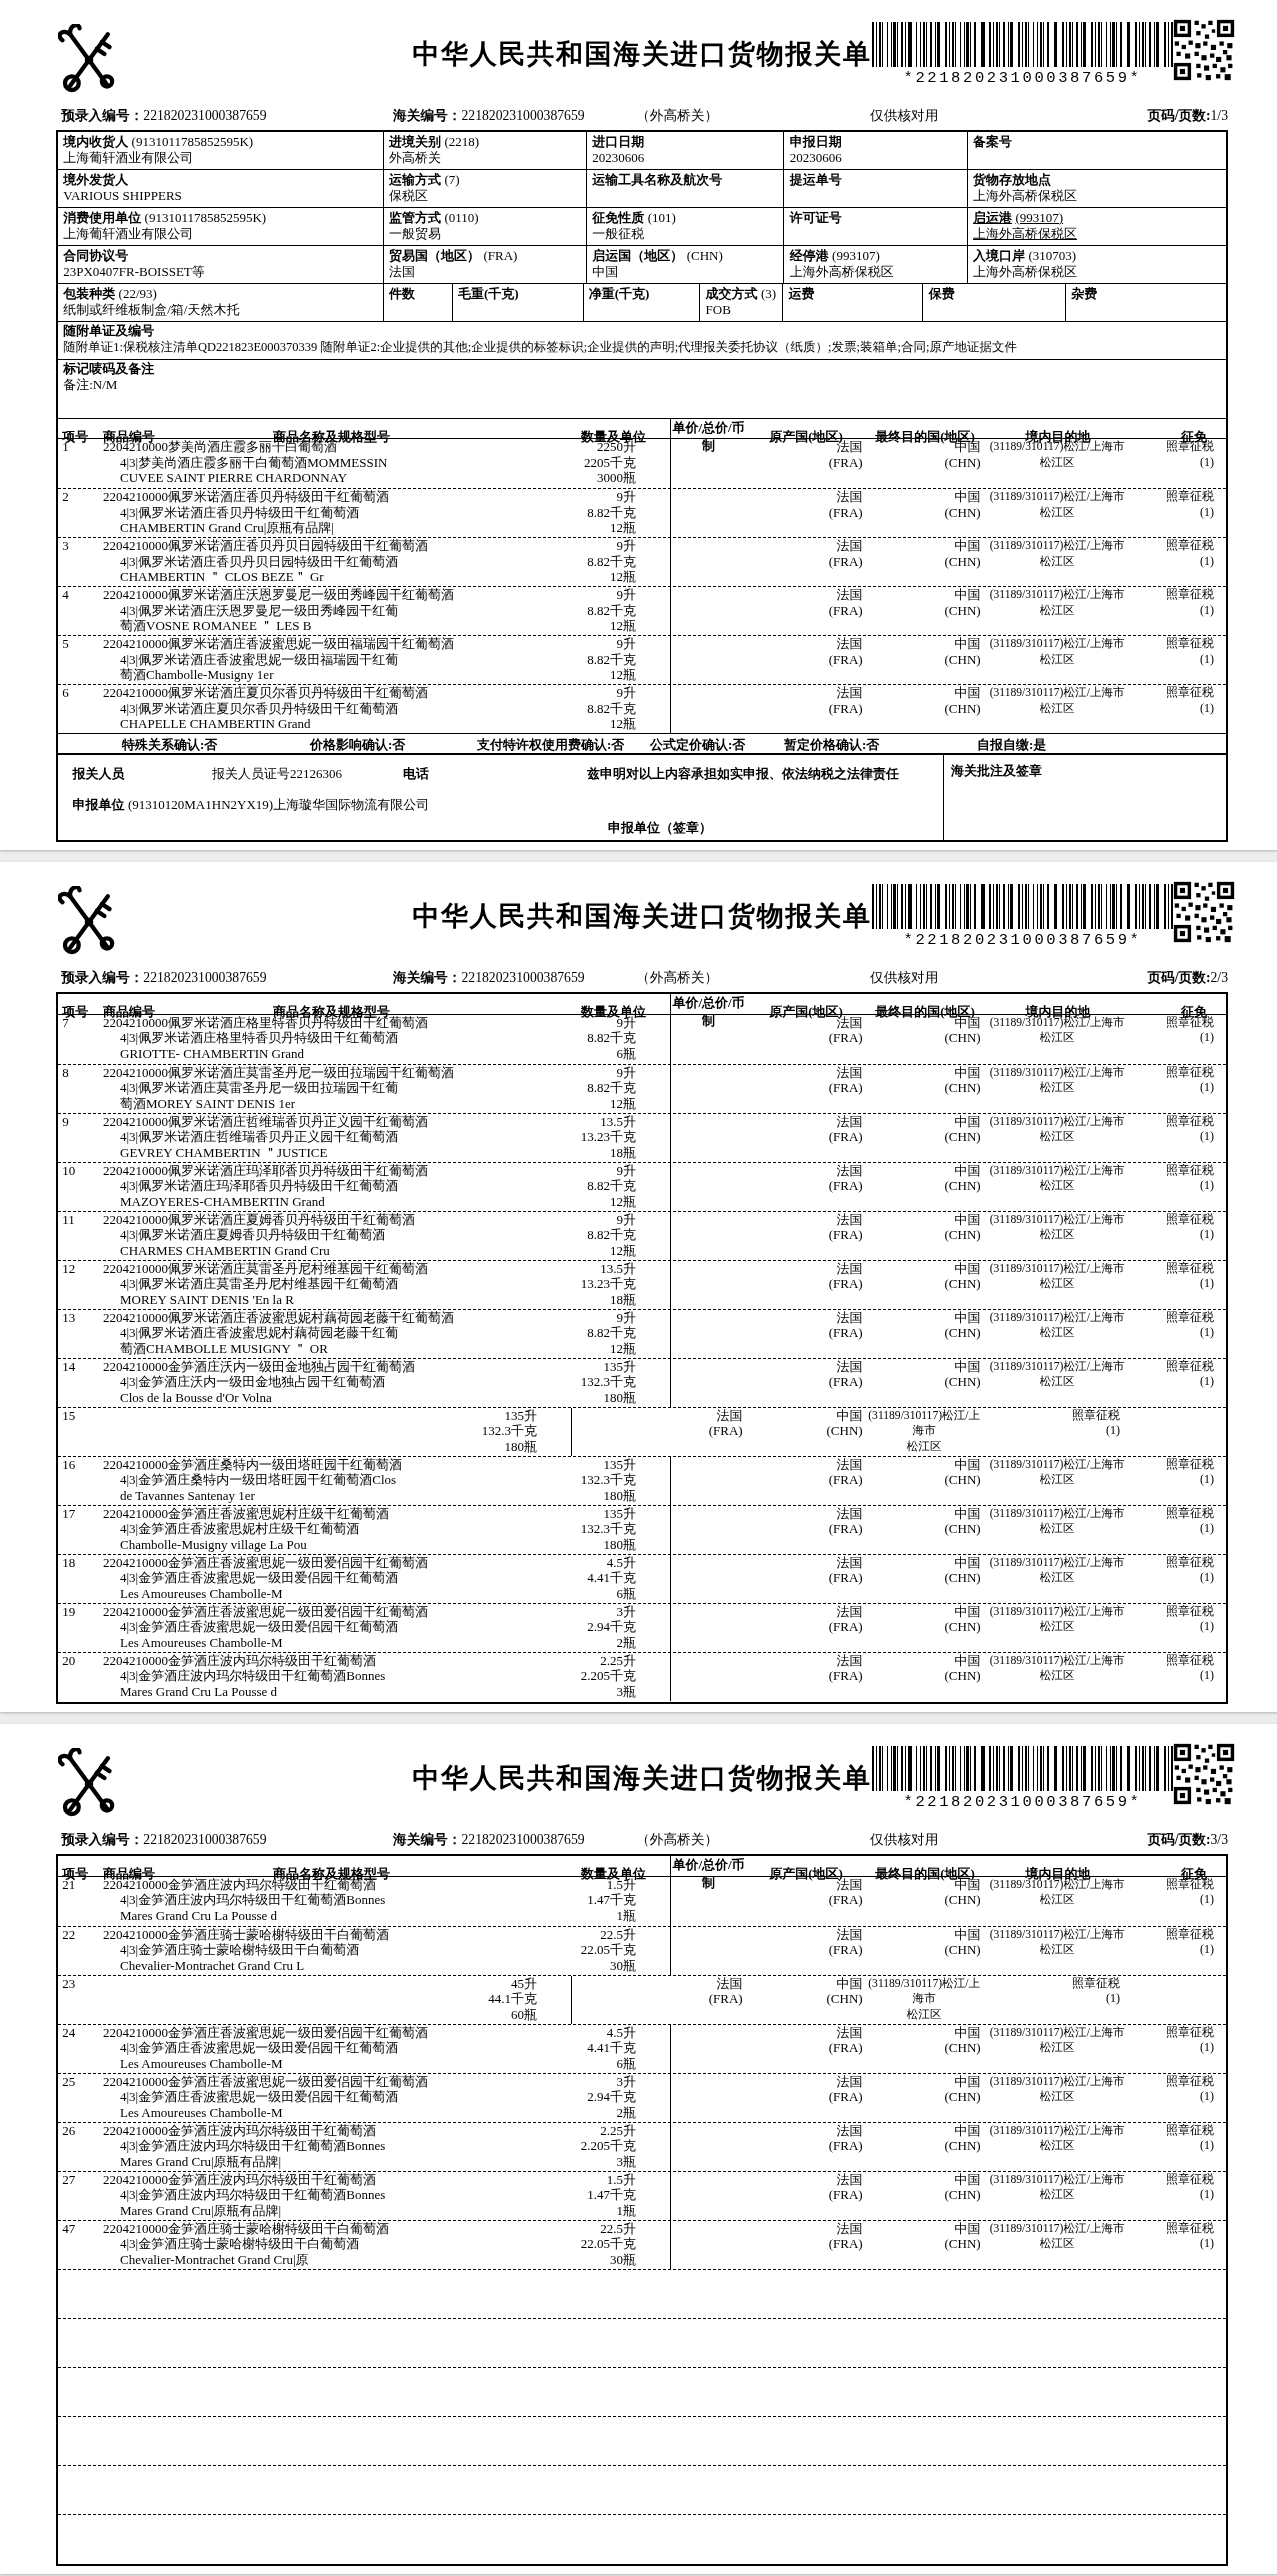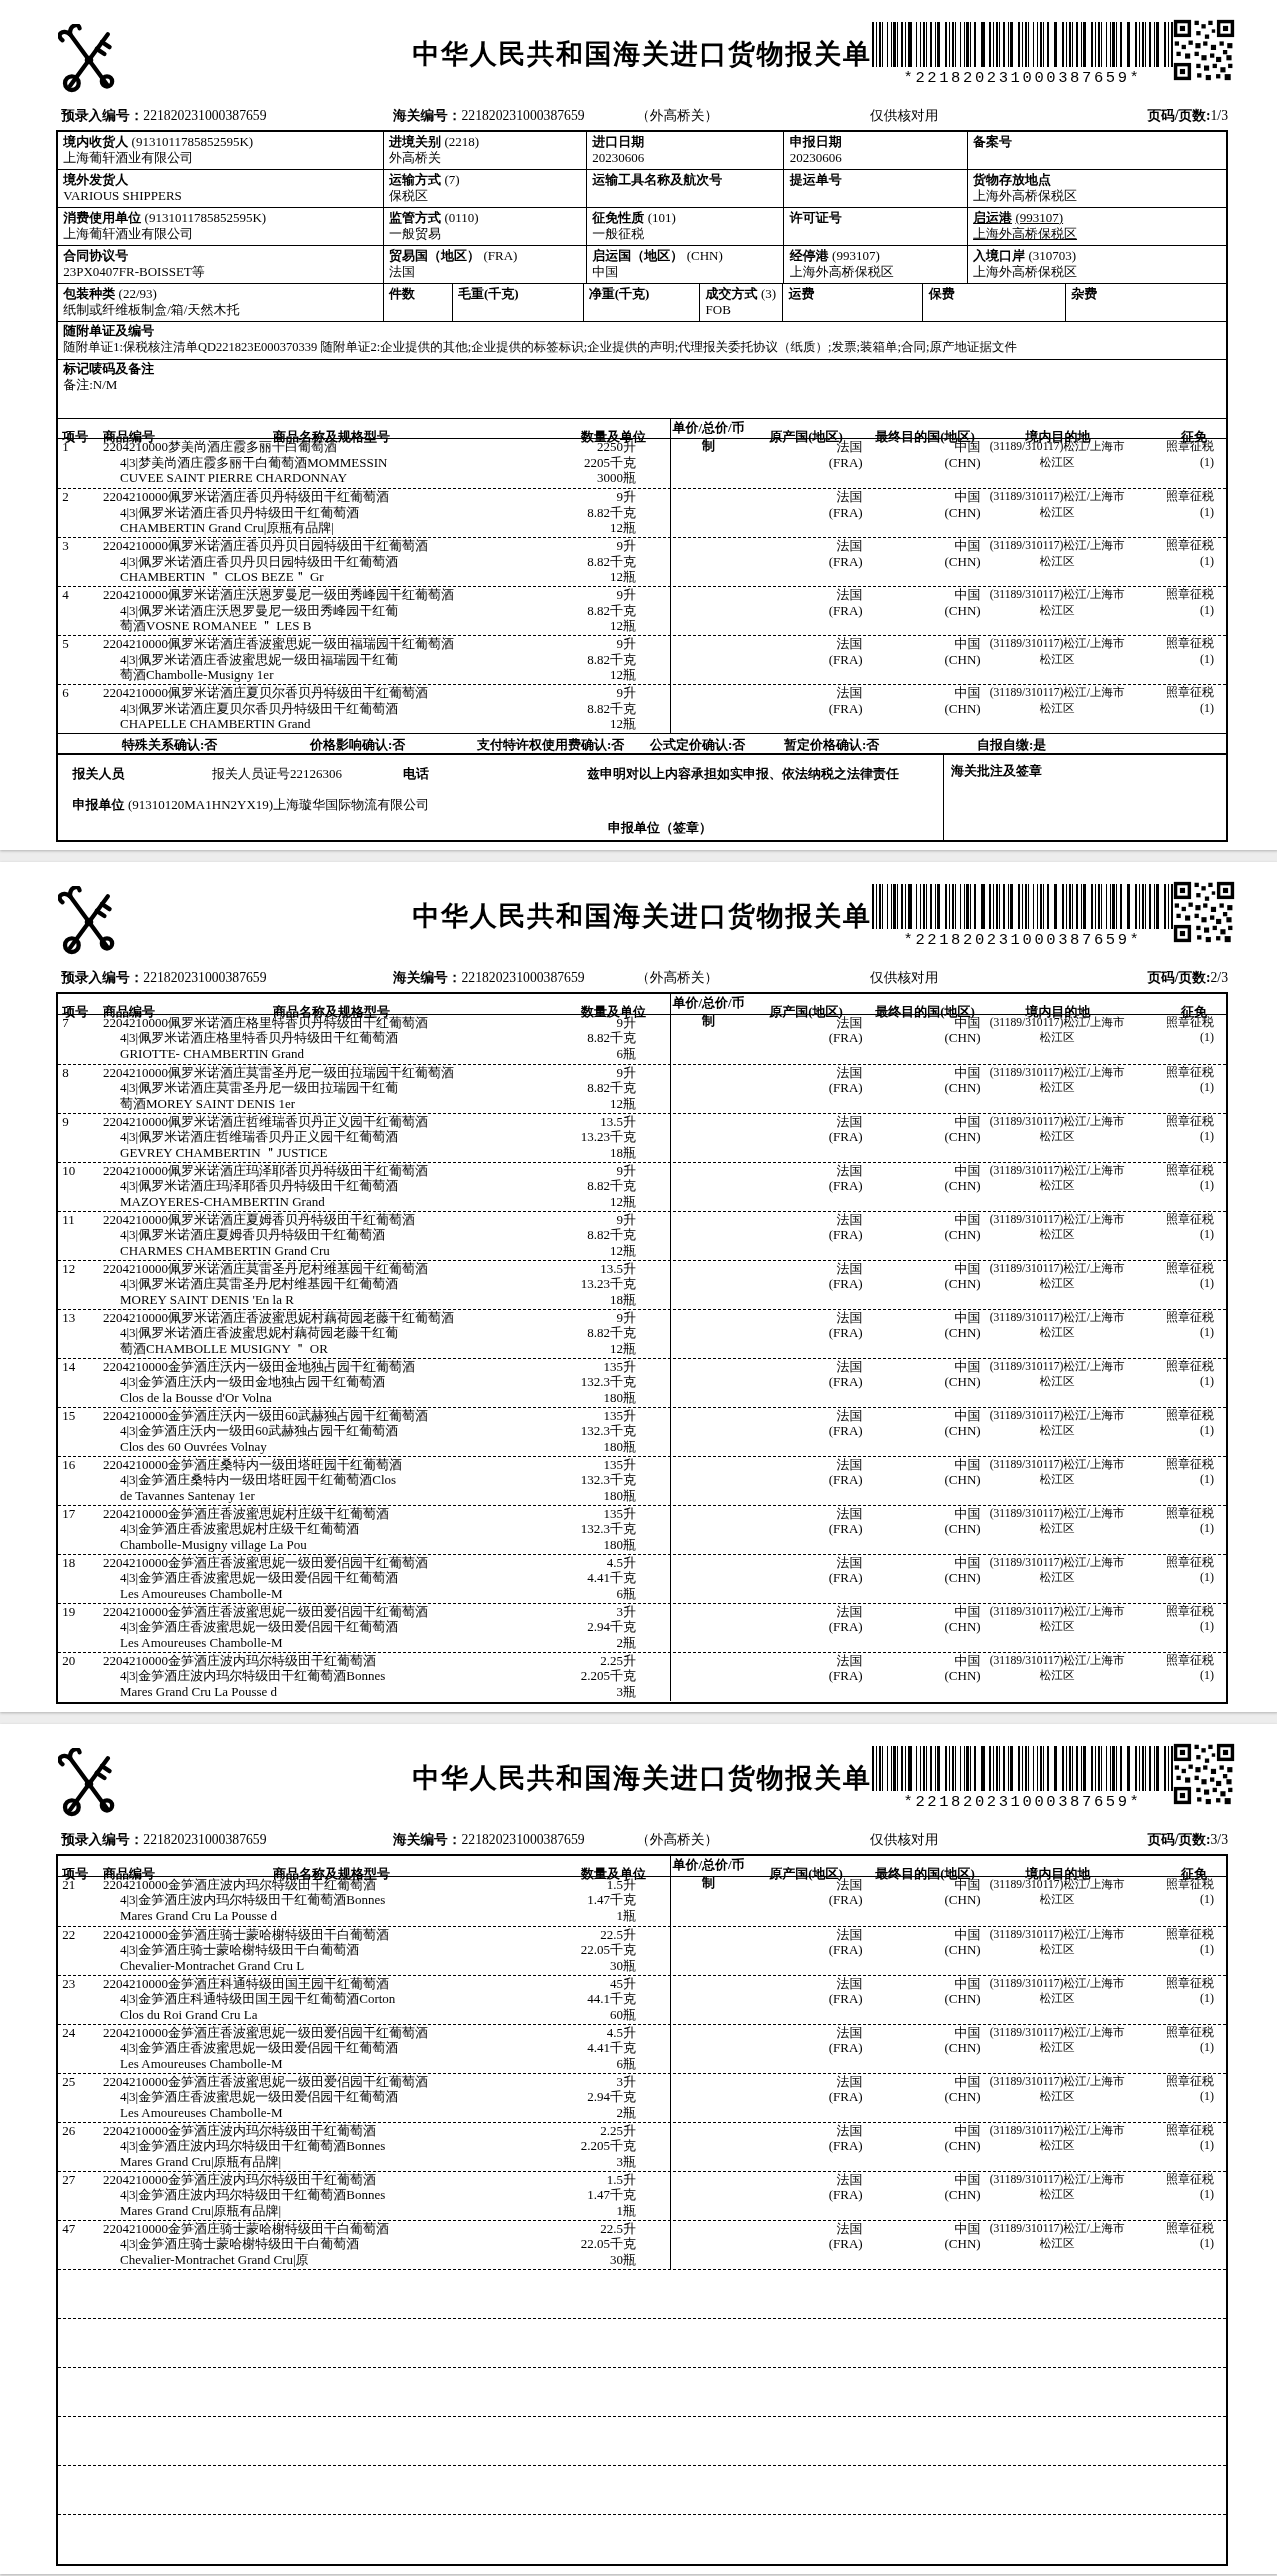--- a/index.html
+++ b/index.html
@@ -832,25 +832,20 @@
               <div>(31189/310117)松江/上海市</div>
               <div>松江区</div>
             </div>
             <div class="c-levy">
               <div>照章征税</div>
               <div>(1)</div>
             </div>
           </div>
           <div class="g-item g-grid">
             <div class="c-no">15</div>
-            <div class="c-body">
-              <div class="l1"><span class="c-code">2204210000</span><span>金笋酒庄沃内一级田60武赫独占园干红葡萄酒</span></div>
-              <div class="l2">4|3|金笋酒庄沃内一级田60武赫独占园干红葡萄酒</div>
-              <div class="l3">Clos des 60 Ouvrées Volnay</div>
-            </div>
             <div class="c-qty">
               <div>135升</div>
               <div>132.3千克</div>
               <div>180瓶</div>
             </div>
             <div class="c-price"></div>
             <div class="c-origin">
               <div>法国</div>
               <div>(FRA)</div>
             </div>
@@ -1168,25 +1163,20 @@
               <div>(31189/310117)松江/上海市</div>
               <div>松江区</div>
             </div>
             <div class="c-levy">
               <div>照章征税</div>
               <div>(1)</div>
             </div>
           </div>
           <div class="g-item g-grid">
             <div class="c-no">23</div>
-            <div class="c-body">
-              <div class="l1"><span class="c-code">2204210000</span><span>金笋酒庄科通特级田国王园干红葡萄酒</span></div>
-              <div class="l2">4|3|金笋酒庄科通特级田国王园干红葡萄酒Corton</div>
-              <div class="l3">Clos du Roi Grand Cru La</div>
-            </div>
             <div class="c-qty">
               <div>45升</div>
               <div>44.1千克</div>
               <div>60瓶</div>
             </div>
             <div class="c-price"></div>
             <div class="c-origin">
               <div>法国</div>
               <div>(FRA)</div>
             </div>

